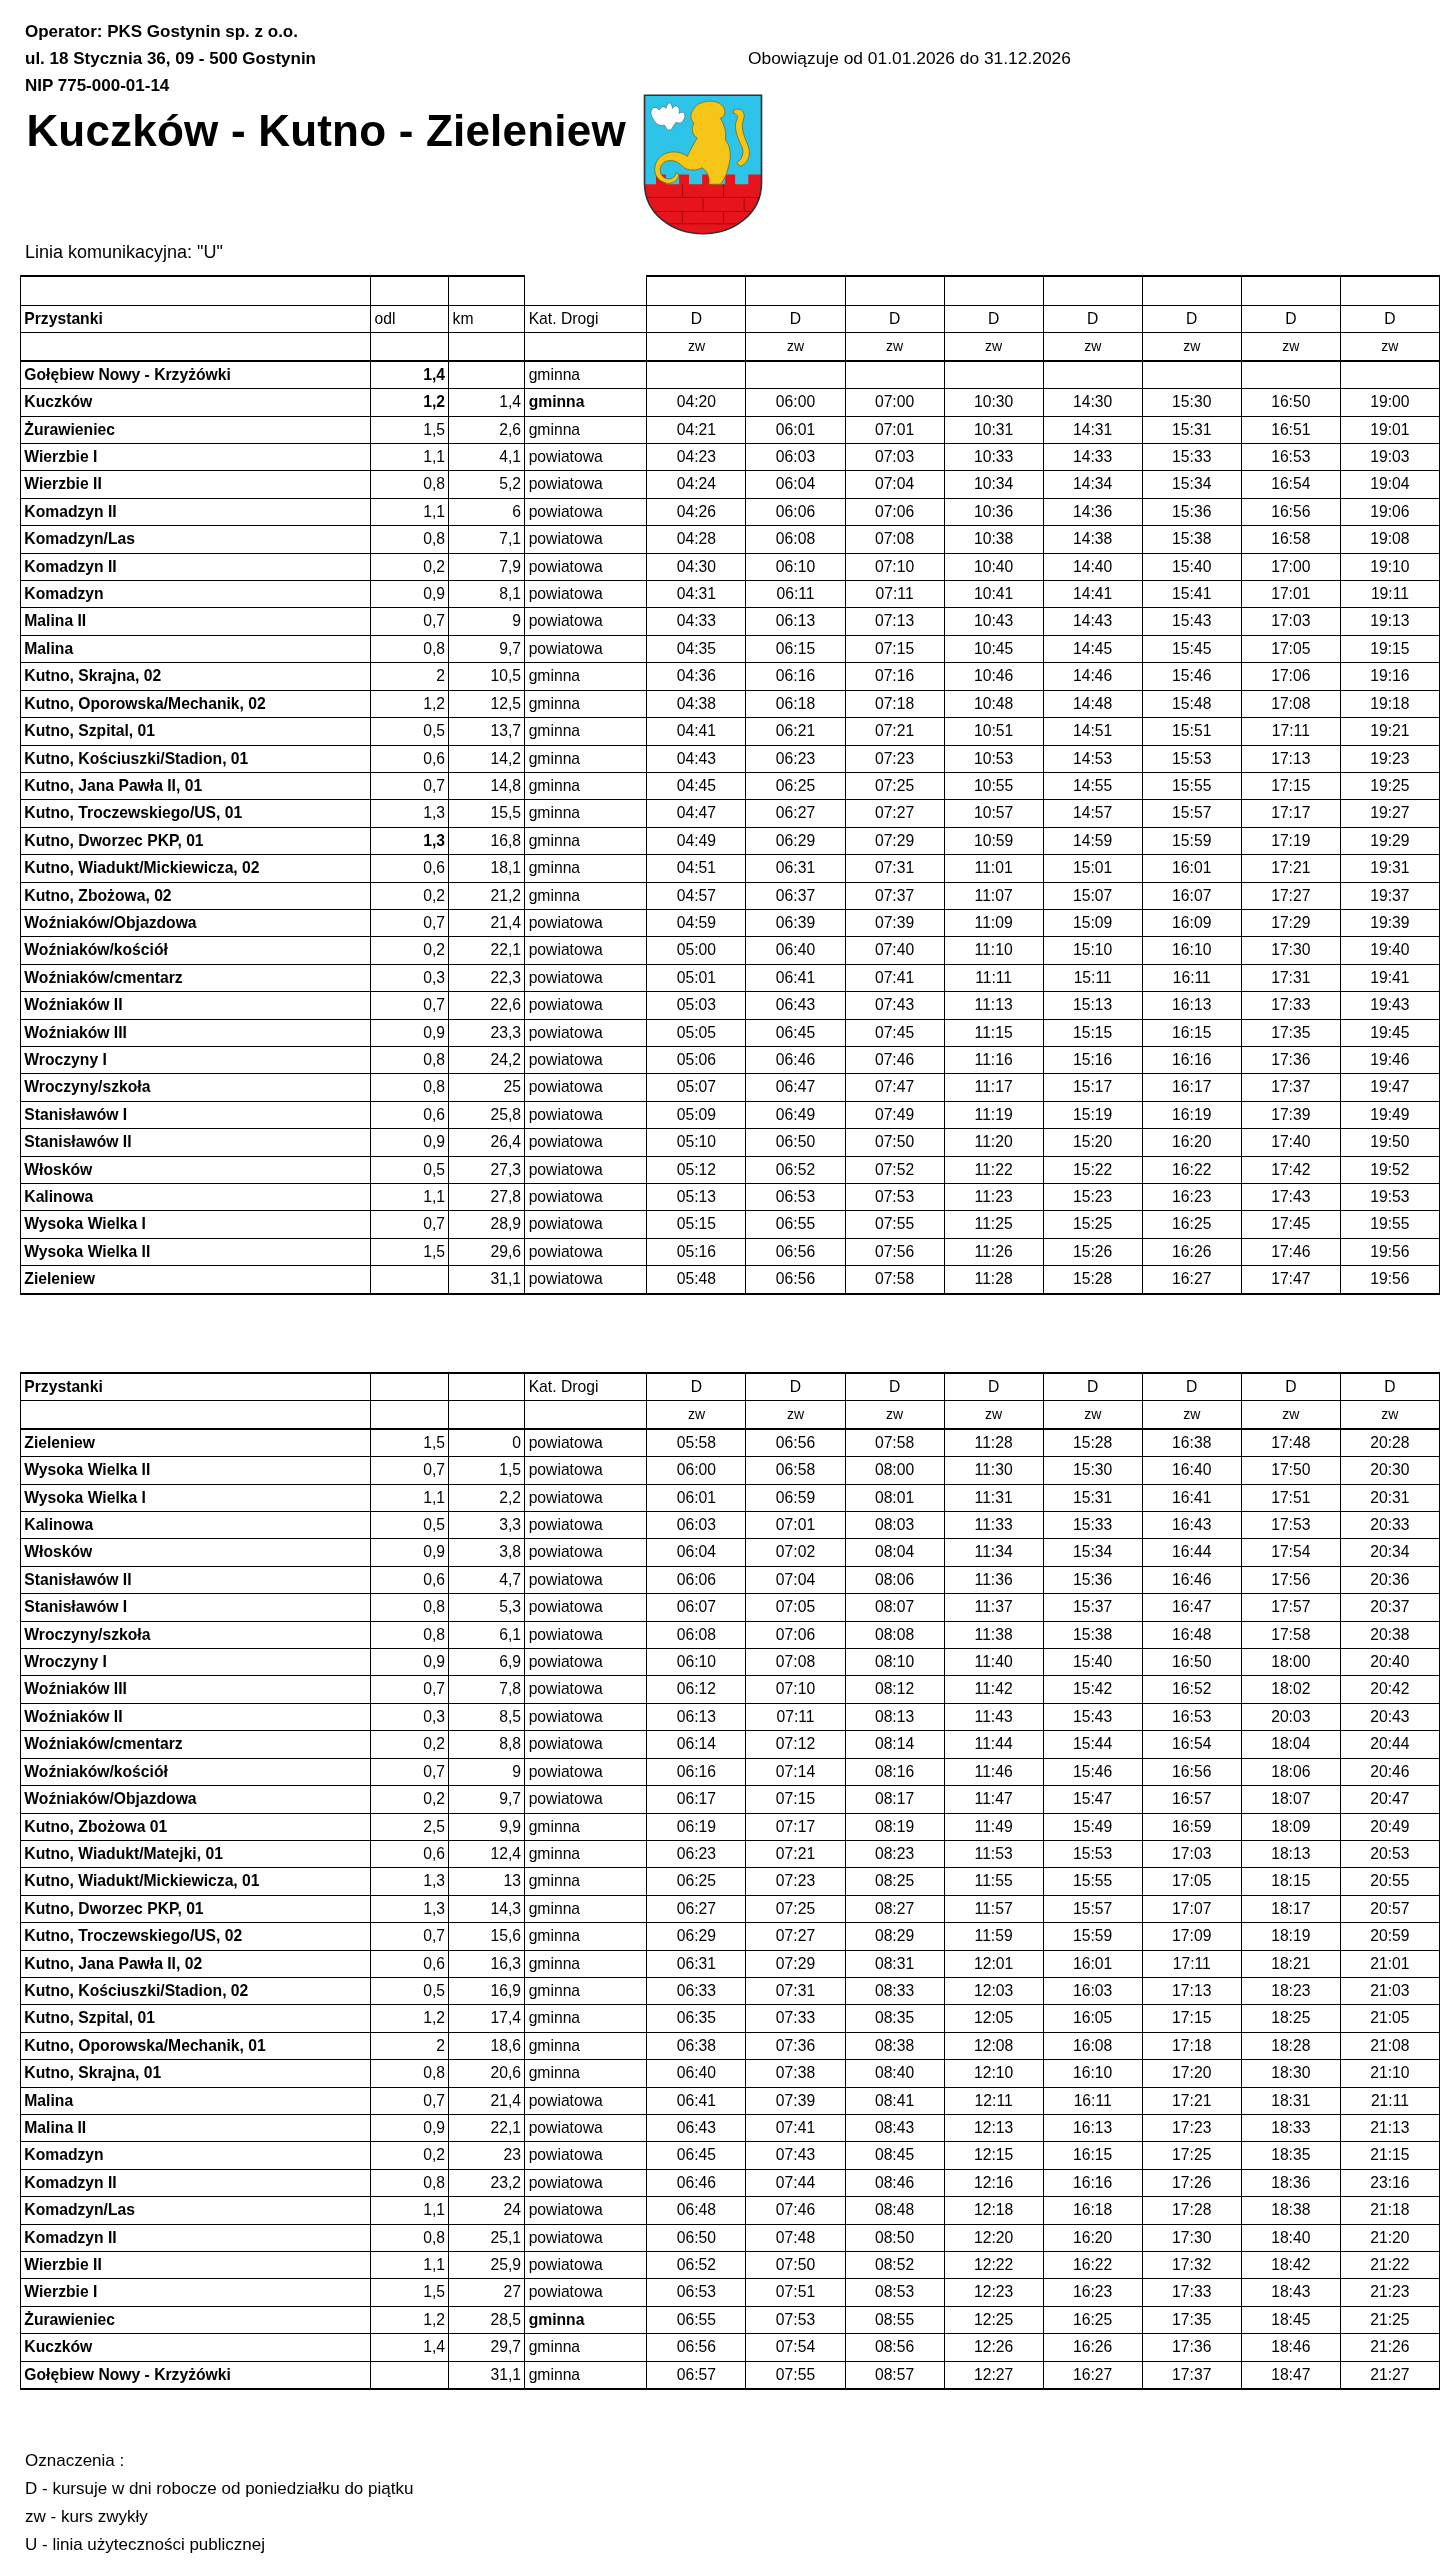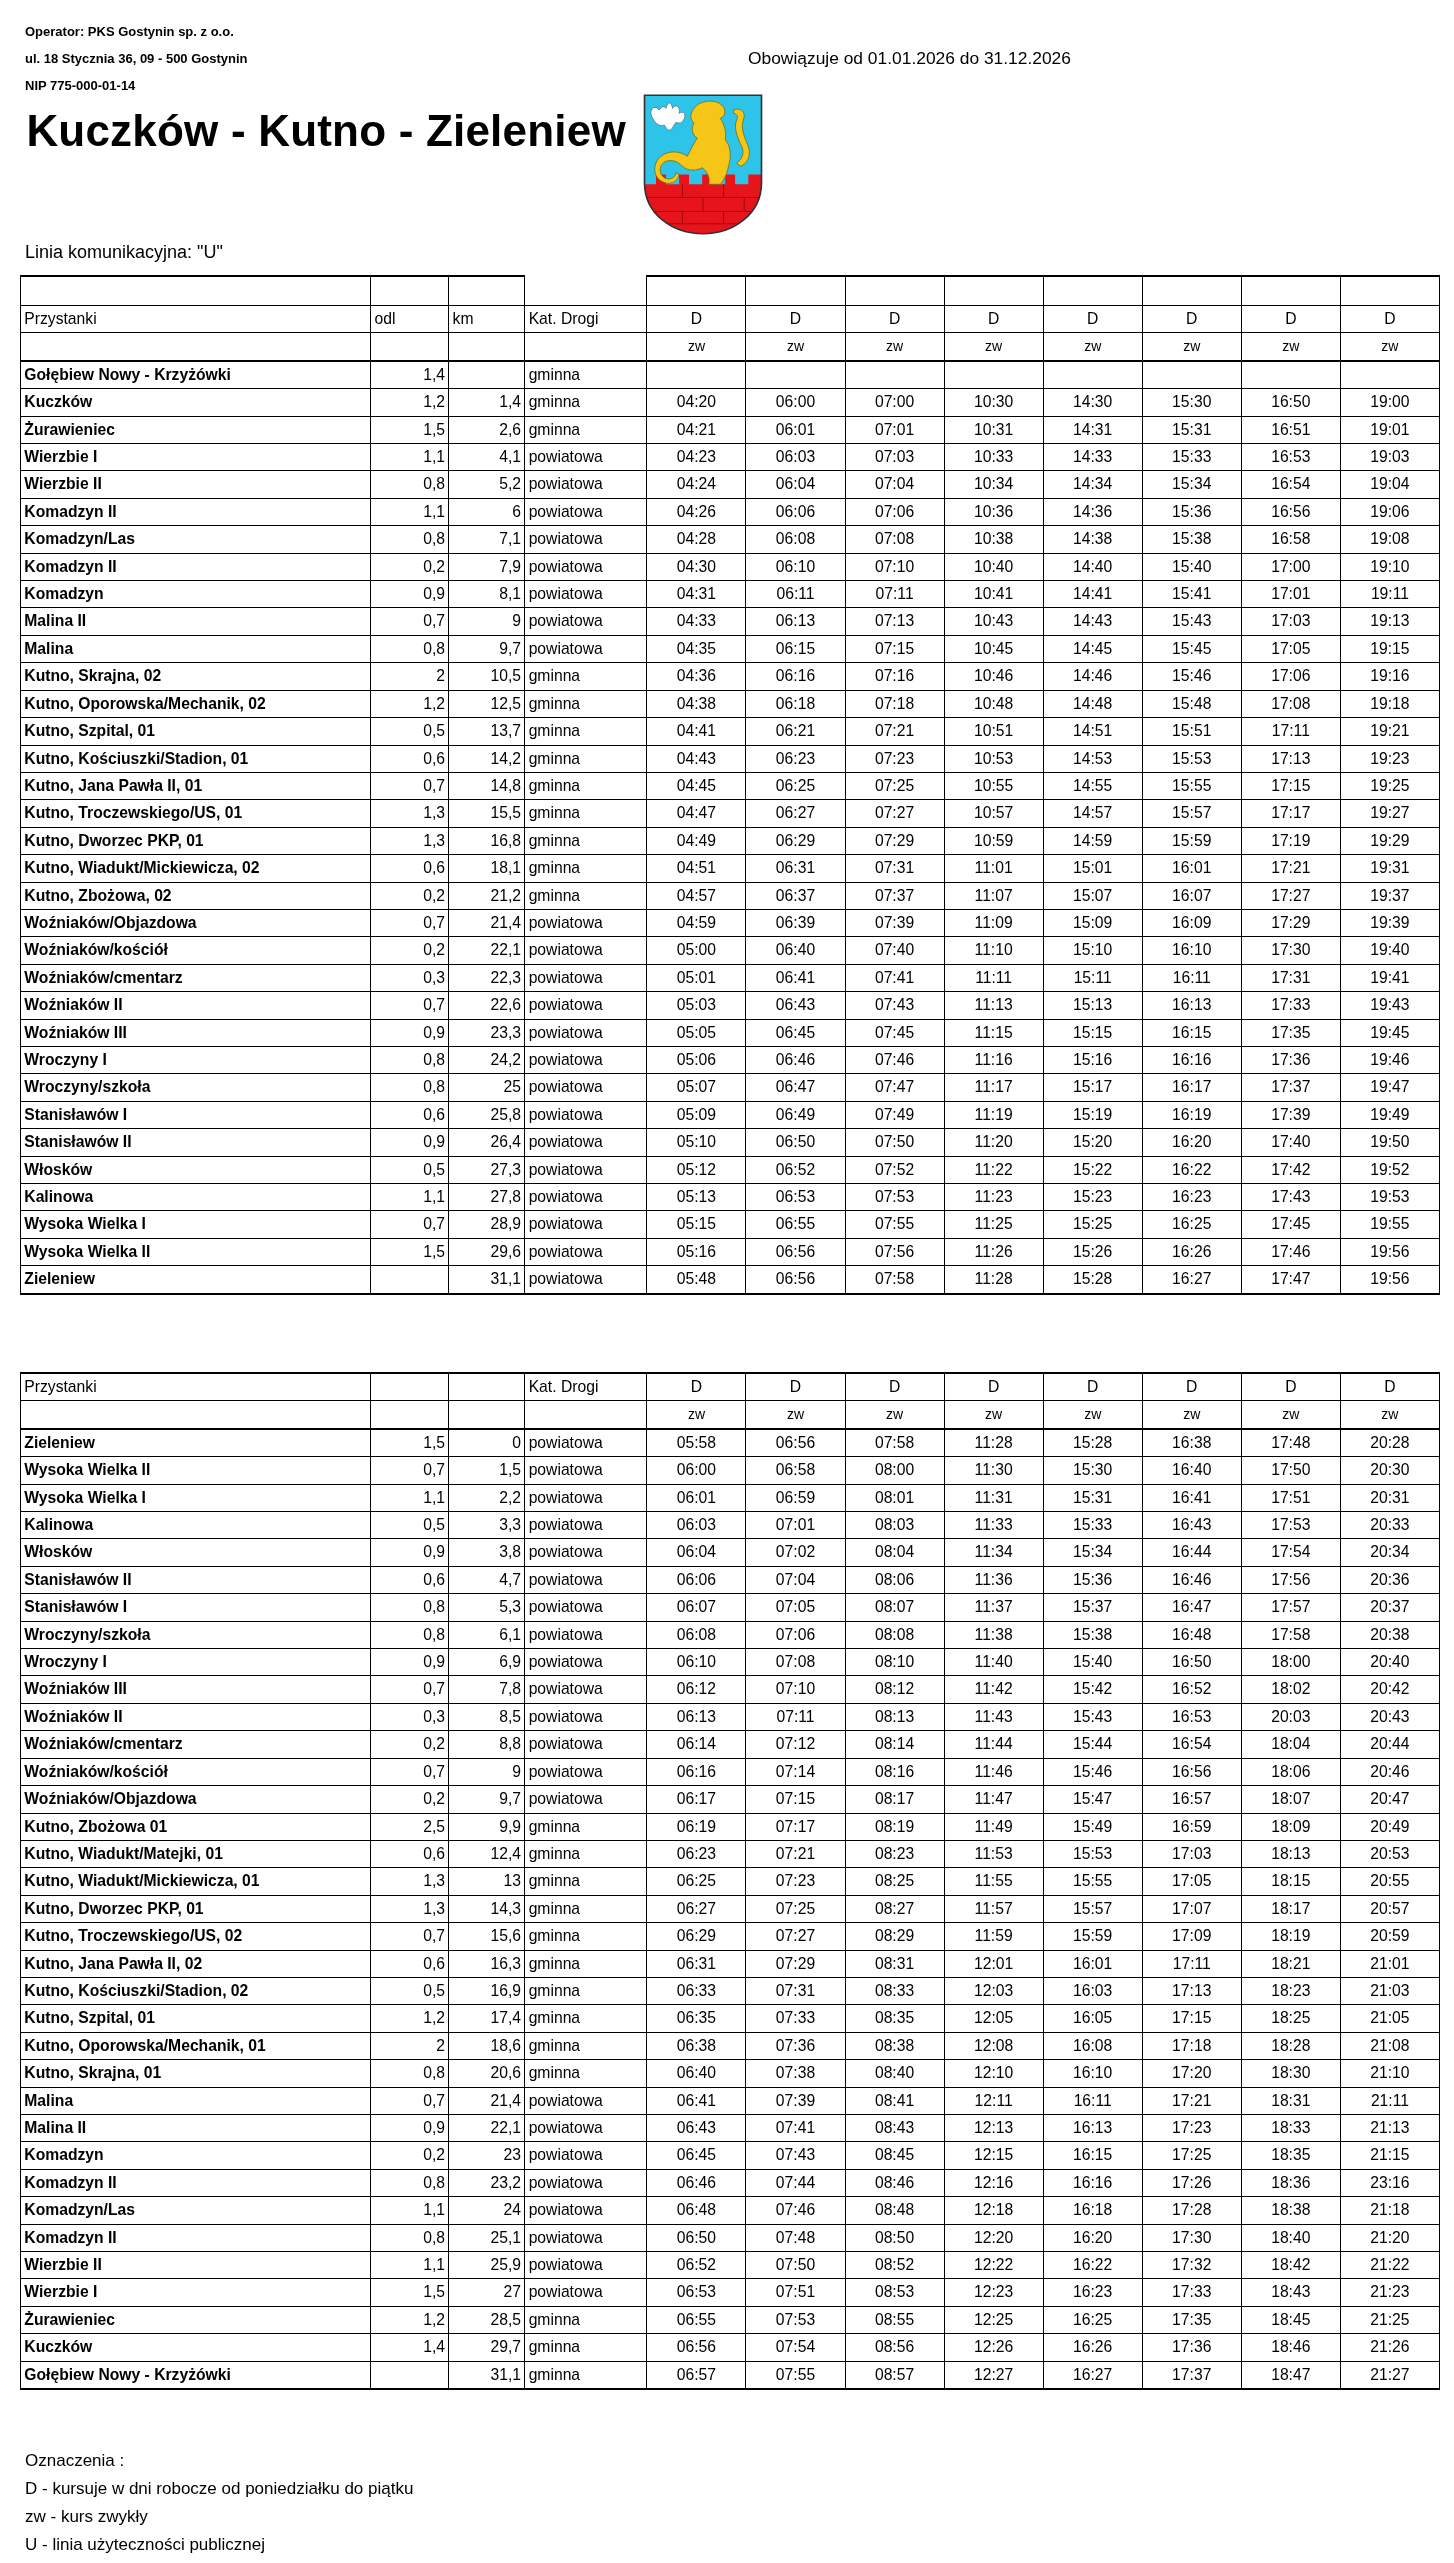--- a/index.html
+++ b/index.html
@@ -9,21 +9,21 @@
       position: relative;
       font-family: "Liberation Sans", sans-serif;
       color: #000;
       overflow: hidden;
     }
     .hdr-line {
       position: absolute;
       left: 25px;
       font-family: "Liberation Sans", sans-serif;
       font-weight: bold;
-      font-size: 13px;
+      font-size: 17px;
       line-height: 23px;
       white-space: nowrap;
     }
     #operator { top: 20px; }
     #address { top: 47px; }
     #nip { top: 74px; }
     #validity {
       position: absolute;
       left: 748px;
       top: 47px;
@@ -80,21 +80,21 @@
 
     #table-1 { top: 275px; }
     #table-2 { top: 1372px; }
 
     td.name { font-weight: bold; text-align: left; padding-left: 3.3px; }
     td.num  { text-align: right; padding-right: 2.5px; }
     td.kat  { text-align: left; padding-left: 2.5px; }
     td.time { text-align: center; }
     td.hdr-txt { text-align: left; }
     td.code { text-align: center; }
-    td.bold { font-weight: normal; }
+    td.bold { font-weight: bold; }
     tr.first-row td { height: 28px; }
     table.tt tr.outer-top td { border-top: 2.5px solid #000; }
     table.tt tr.outer-bottom td { border-bottom: 2.5px solid #000; }
     table.tt tr.thick-sep td { border-top: 2.5px solid #000; }
 
     #legend {
       position: absolute;
       left: 25px;
       top: 2447px;
       font-size: 17px;

